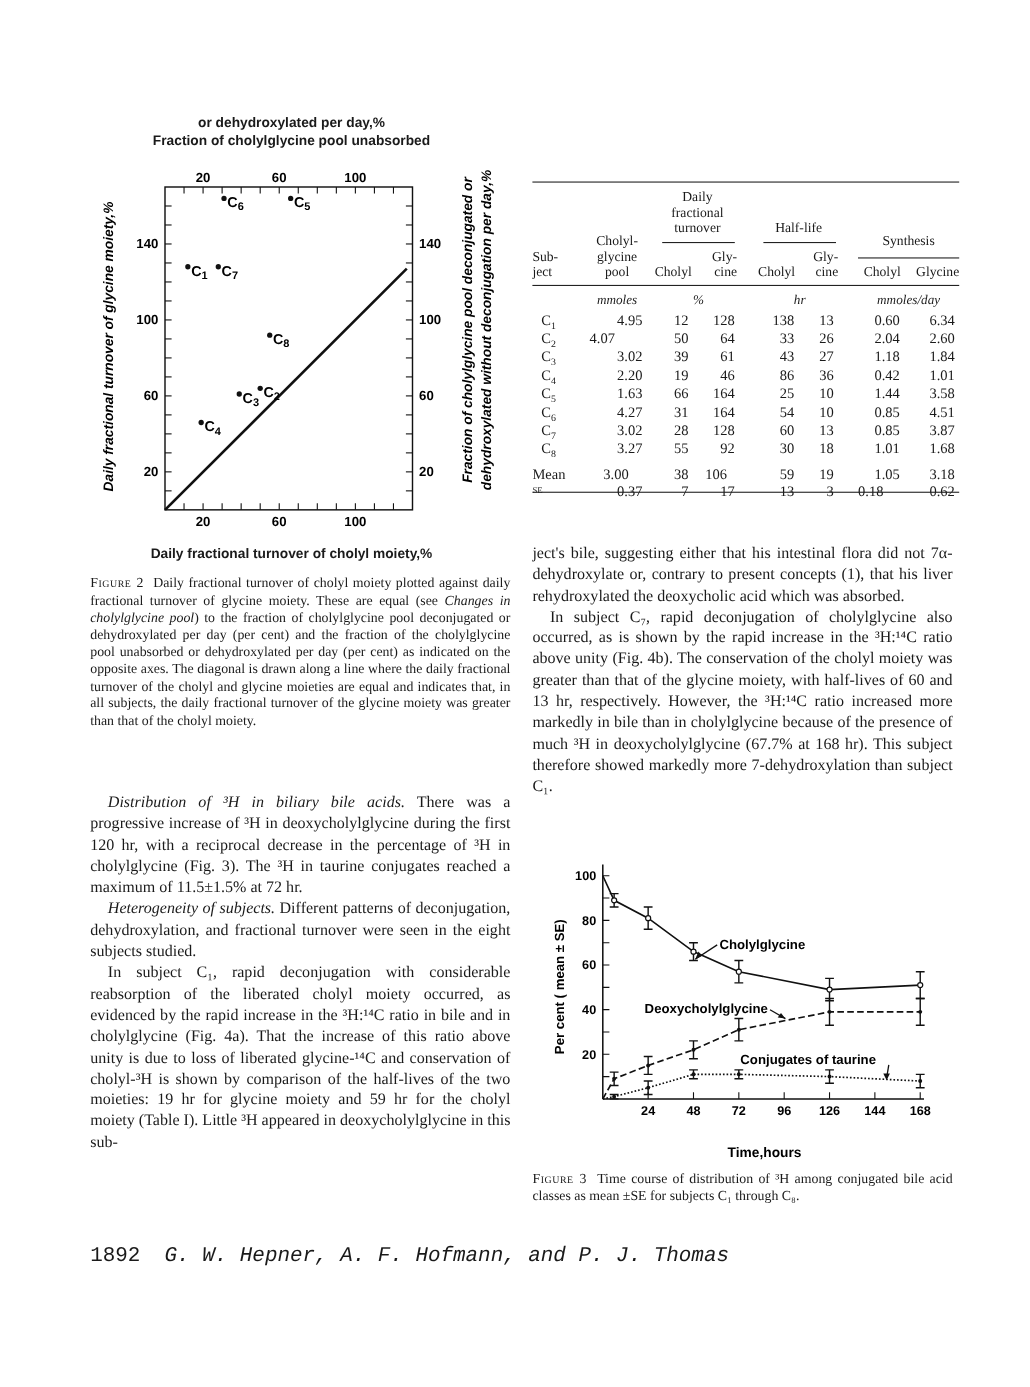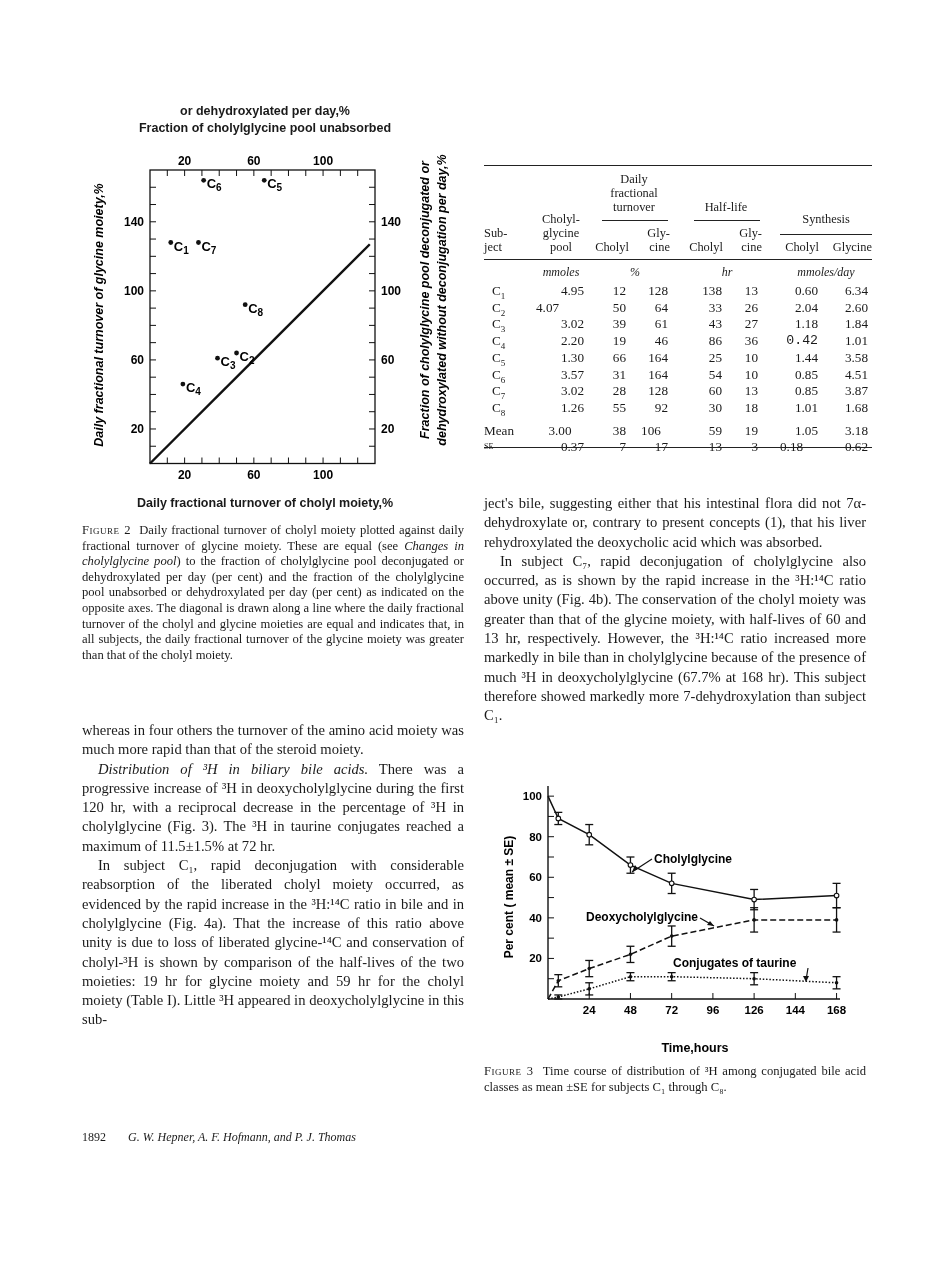--- a/index.html
+++ b/index.html
@@ -9,21 +9,21 @@
   .fig-title { left: 110px; top: 103px; width: 310px; text-align: center; font-size: 12.5px; font-weight: bold; line-height: 17px; }
   .col-text { font-size: 14.6px; line-height: 19.3px; text-align: justify; }
   .col-text p { margin: 0; text-indent: 0; }
   .col-text p.ind { text-indent: 16px; }
   .caption { font-size: 12.6px; line-height: 15.6px; text-align: justify; }
   .sc { font-variant: small-caps; letter-spacing: 0.5px; }
   .table-caption { left: 486px; top: 120px; width: 390px; text-align: center; font-size: 13.5px; line-height: 17px; }
   .table-caption .t1 { font-variant: small-caps; letter-spacing: 1px; }
   .table-caption .t2 { font-style: italic; }
   .rule { position: absolute; height: 0; border-top: 1.3px solid #222; }
-  .foot { left: 82px; top: 1130px; font-size: 12px; }
+  .foot { left: 82px; top: 1130px; font-size: 19px; font-family: Liberation Mono, monospace; }
   .foot .authors { font-style: italic; margin-left: 22px; }
   svg text { font-family: "Liberation Sans", "DejaVu Sans", sans-serif; }
 </style>
 </head>
 <body>
 
 <div class="abs fig-title sans">
   <div>or dehydroxylated per day,%</div>
   <div>Fraction of cholylglycine pool unabsorbed</div>
 </div>
@@ -228,56 +228,56 @@
       <span class="abs" style="left: 296px; width: 38px; text-align: right;">1.18</span>
       <span class="abs" style="left: 344px; width: 40px; text-align: right;">1.84</span>
     </div>
     <div class="abs" style="left: 0px; top: 50.1px; width: 388px; height: 16px;">
       <span class="abs" style="left: 8px; width: 40px; text-align: left;">C<sub style="font-size: 9px;">4</sub></span>
       <span class="abs" style="left: 52px; width: 48px; text-align: right;">2.20</span>
       <span class="abs" style="left: 112px; width: 30px; text-align: right;">19</span>
       <span class="abs" style="left: 150px; width: 34px; text-align: right;">46</span>
       <span class="abs" style="left: 200px; width: 38px; text-align: right;">86</span>
       <span class="abs" style="left: 244px; width: 30px; text-align: right;">36</span>
-      <span class="abs" style="left: 296px; width: 38px; text-align: right; font-family: Liberation Mono, monospace;">0.42</span>
+      <span class="abs" style="left: 296px; width: 38px; text-align: right;">0.42</span>
       <span class="abs" style="left: 344px; width: 40px; text-align: right;">1.01</span>
     </div>
     <div class="abs" style="left: 0px; top: 66.8px; width: 388px; height: 16px;">
       <span class="abs" style="left: 8px; width: 40px; text-align: left;">C<sub style="font-size: 9px;">5</sub></span>
-      <span class="abs" style="left: 52px; width: 48px; text-align: right;">1.30</span>
+      <span class="abs" style="left: 52px; width: 48px; text-align: right;">1.63</span>
       <span class="abs" style="left: 112px; width: 30px; text-align: right;">66</span>
       <span class="abs" style="left: 150px; width: 34px; text-align: right;">164</span>
       <span class="abs" style="left: 200px; width: 38px; text-align: right;">25</span>
       <span class="abs" style="left: 244px; width: 30px; text-align: right;">10</span>
       <span class="abs" style="left: 296px; width: 38px; text-align: right;">1.44</span>
       <span class="abs" style="left: 344px; width: 40px; text-align: right;">3.58</span>
     </div>
     <div class="abs" style="left: 0px; top: 83.5px; width: 388px; height: 16px;">
       <span class="abs" style="left: 8px; width: 40px; text-align: left;">C<sub style="font-size: 9px;">6</sub></span>
-      <span class="abs" style="left: 52px; width: 48px; text-align: right;">3.57</span>
+      <span class="abs" style="left: 52px; width: 48px; text-align: right;">4.27</span>
       <span class="abs" style="left: 112px; width: 30px; text-align: right;">31</span>
       <span class="abs" style="left: 150px; width: 34px; text-align: right;">164</span>
       <span class="abs" style="left: 200px; width: 38px; text-align: right;">54</span>
       <span class="abs" style="left: 244px; width: 30px; text-align: right;">10</span>
       <span class="abs" style="left: 296px; width: 38px; text-align: right;">0.85</span>
       <span class="abs" style="left: 344px; width: 40px; text-align: right;">4.51</span>
     </div>
     <div class="abs" style="left: 0px; top: 100.2px; width: 388px; height: 16px;">
       <span class="abs" style="left: 8px; width: 40px; text-align: left;">C<sub style="font-size: 9px;">7</sub></span>
       <span class="abs" style="left: 52px; width: 48px; text-align: right;">3.02</span>
       <span class="abs" style="left: 112px; width: 30px; text-align: right;">28</span>
       <span class="abs" style="left: 150px; width: 34px; text-align: right;">128</span>
       <span class="abs" style="left: 200px; width: 38px; text-align: right;">60</span>
       <span class="abs" style="left: 244px; width: 30px; text-align: right;">13</span>
       <span class="abs" style="left: 296px; width: 38px; text-align: right;">0.85</span>
       <span class="abs" style="left: 344px; width: 40px; text-align: right;">3.87</span>
     </div>
     <div class="abs" style="left: 0px; top: 116.9px; width: 388px; height: 16px;">
       <span class="abs" style="left: 8px; width: 40px; text-align: left;">C<sub style="font-size: 9px;">8</sub></span>
-      <span class="abs" style="left: 52px; width: 48px; text-align: right;">1.26</span>
+      <span class="abs" style="left: 52px; width: 48px; text-align: right;">3.27</span>
       <span class="abs" style="left: 112px; width: 30px; text-align: right;">55</span>
       <span class="abs" style="left: 150px; width: 34px; text-align: right;">92</span>
       <span class="abs" style="left: 200px; width: 38px; text-align: right;">30</span>
       <span class="abs" style="left: 244px; width: 30px; text-align: right;">18</span>
       <span class="abs" style="left: 296px; width: 38px; text-align: right;">1.01</span>
       <span class="abs" style="left: 344px; width: 40px; text-align: right;">1.68</span>
     </div>
     <div class="abs" style="left: 0px; top: 139.6px; width: 388px; height: 16px;">
       <span class="abs" style="left: 0px; width: 40px; text-align: left;">Mean</span>
       <span class="abs" style="left: 52px; width: 48px; text-align: center;">3.00</span>
@@ -296,22 +296,22 @@
       <span class="abs" style="left: 200px; width: 38px; text-align: right;">13</span>
       <span class="abs" style="left: 244px; width: 30px; text-align: right;">3</span>
       <span class="abs" style="left: 296px; width: 38px; text-align: left;">0.18</span>
       <span class="abs" style="left: 344px; width: 40px; text-align: right;">0.62</span>
     </div>
   </div>
 
 <div class="rule" style="left:484px; top:447px; width:388px;"></div>
 
 <div class="abs col-text" id="left-col" style="left:82px; top:721px; width:382px;">
-    <p>whereas in four others the turnover of the amino acid moiety was much more rapid than that of the steroid moiety.</p>
     <p class="ind"><i>Distribution of ³H in biliary bile acids.</i>  There was a progressive increase of ³H in deoxycholylglycine during the first 120 hr, with a reciprocal decrease in the percentage of ³H in cholylglycine (Fig. 3). The ³H in taurine conjugates reached a maximum of 11.5±1.5% at 72 hr.</p>
+    <p class="ind"><i>Heterogeneity of subjects.</i>  Different patterns of deconjugation, dehydroxylation, and fractional turnover were seen in the eight subjects studied.</p>
     <p class="ind">In subject C₁, rapid deconjugation with considerable reabsorption of the liberated cholyl moiety occurred, as evidenced by the rapid increase in the ³H:¹⁴C ratio in bile and in cholylglycine (Fig. 4a). That the increase of this ratio above unity is due to loss of liberated glycine-¹⁴C and conservation of cholyl-³H is shown by comparison of the half-lives of the two moieties: 19 hr for glycine moiety and 59 hr for the cholyl moiety (Table I). Little ³H appeared in deoxycholylglycine in this sub-</p>
   </div>
 
 <div class="abs col-text" id="right-col" style="left:484px; top:494px; width:382px;">
     <p>ject's bile, suggesting either that his intestinal flora did not 7α-dehydroxylate or, contrary to present concepts (1), that his liver rehydroxylated the deoxycholic acid which was absorbed.</p>
     <p class="ind">In subject C₇, rapid deconjugation of cholylglycine also occurred, as is shown by the rapid increase in the ³H:¹⁴C ratio above unity (Fig. 4b). The conservation of the cholyl moiety was greater than that of the glycine moiety, with half-lives of 60 and 13 hr, respectively. However, the ³H:¹⁴C ratio increased more markedly in bile than in cholylglycine because of the presence of much ³H in deoxycholylglycine (67.7% at 168 hr). This subject therefore showed markedly more 7-dehydroxylation than subject C₁.</p>
   </div>
 
 <svg class="abs" id="fig3" style="left:490px; top:775px;" width="380" height="290" viewBox="490 775 380 290">
   <g id="fig3-axes">

